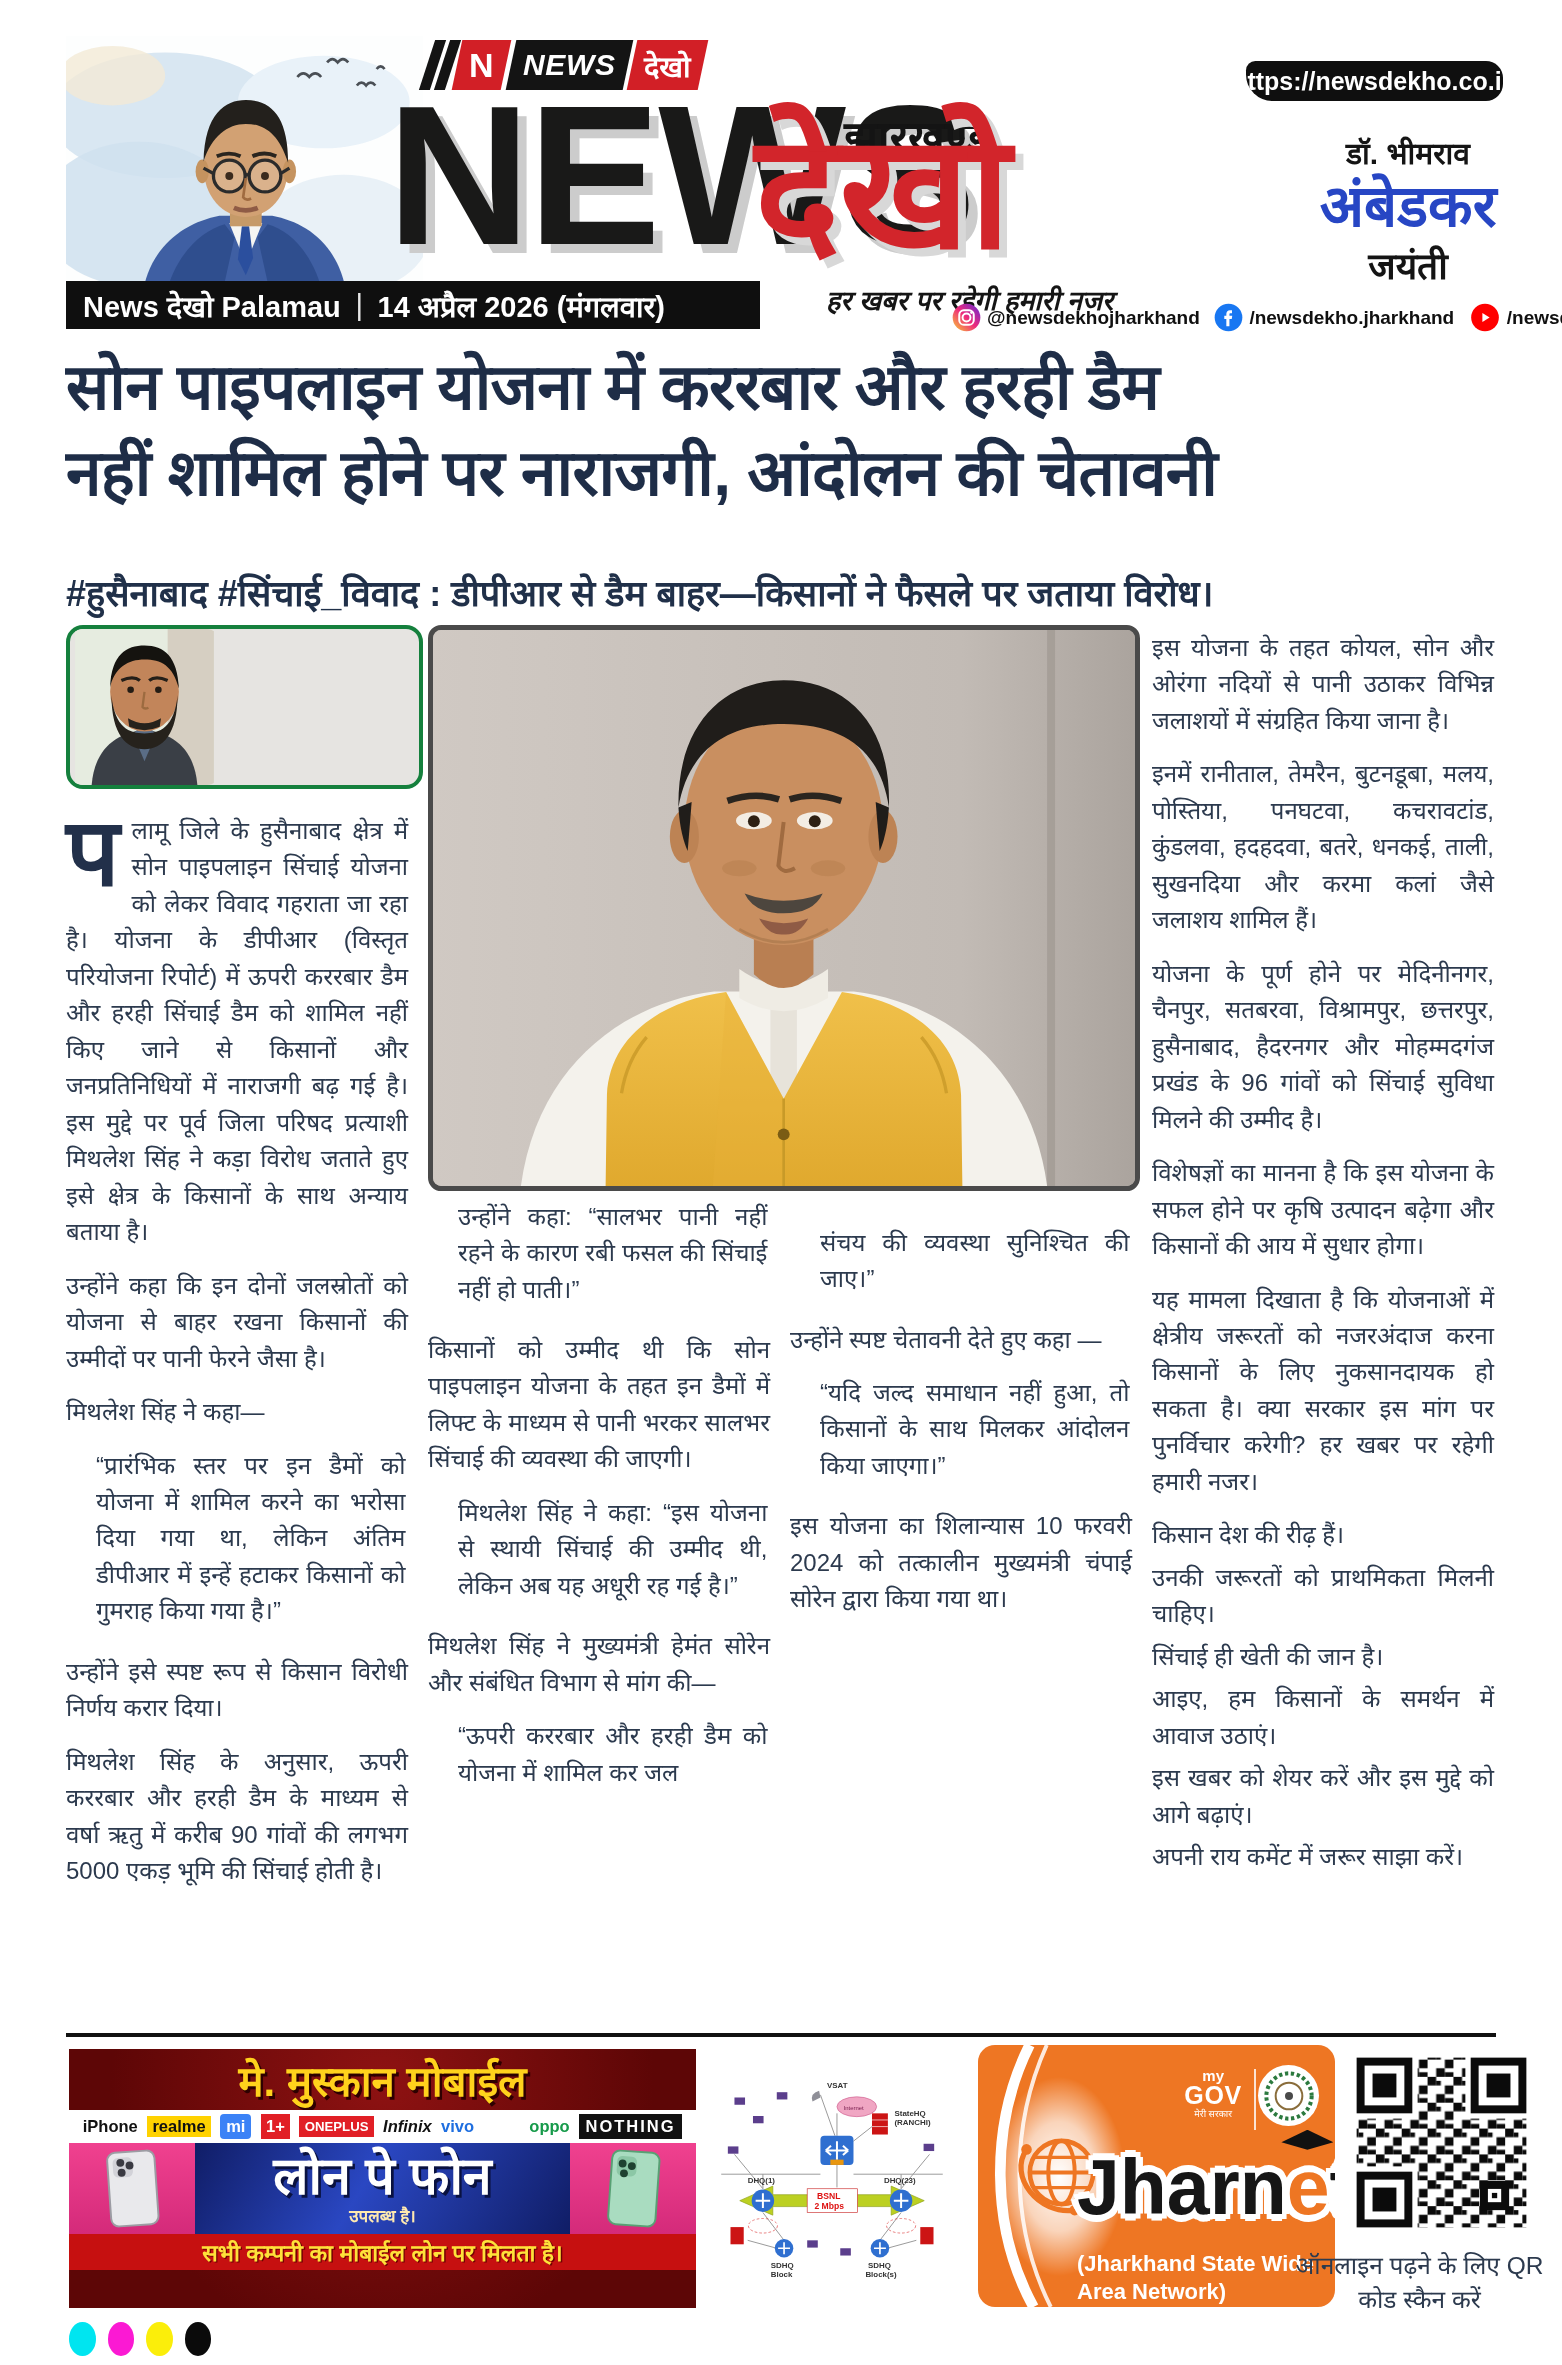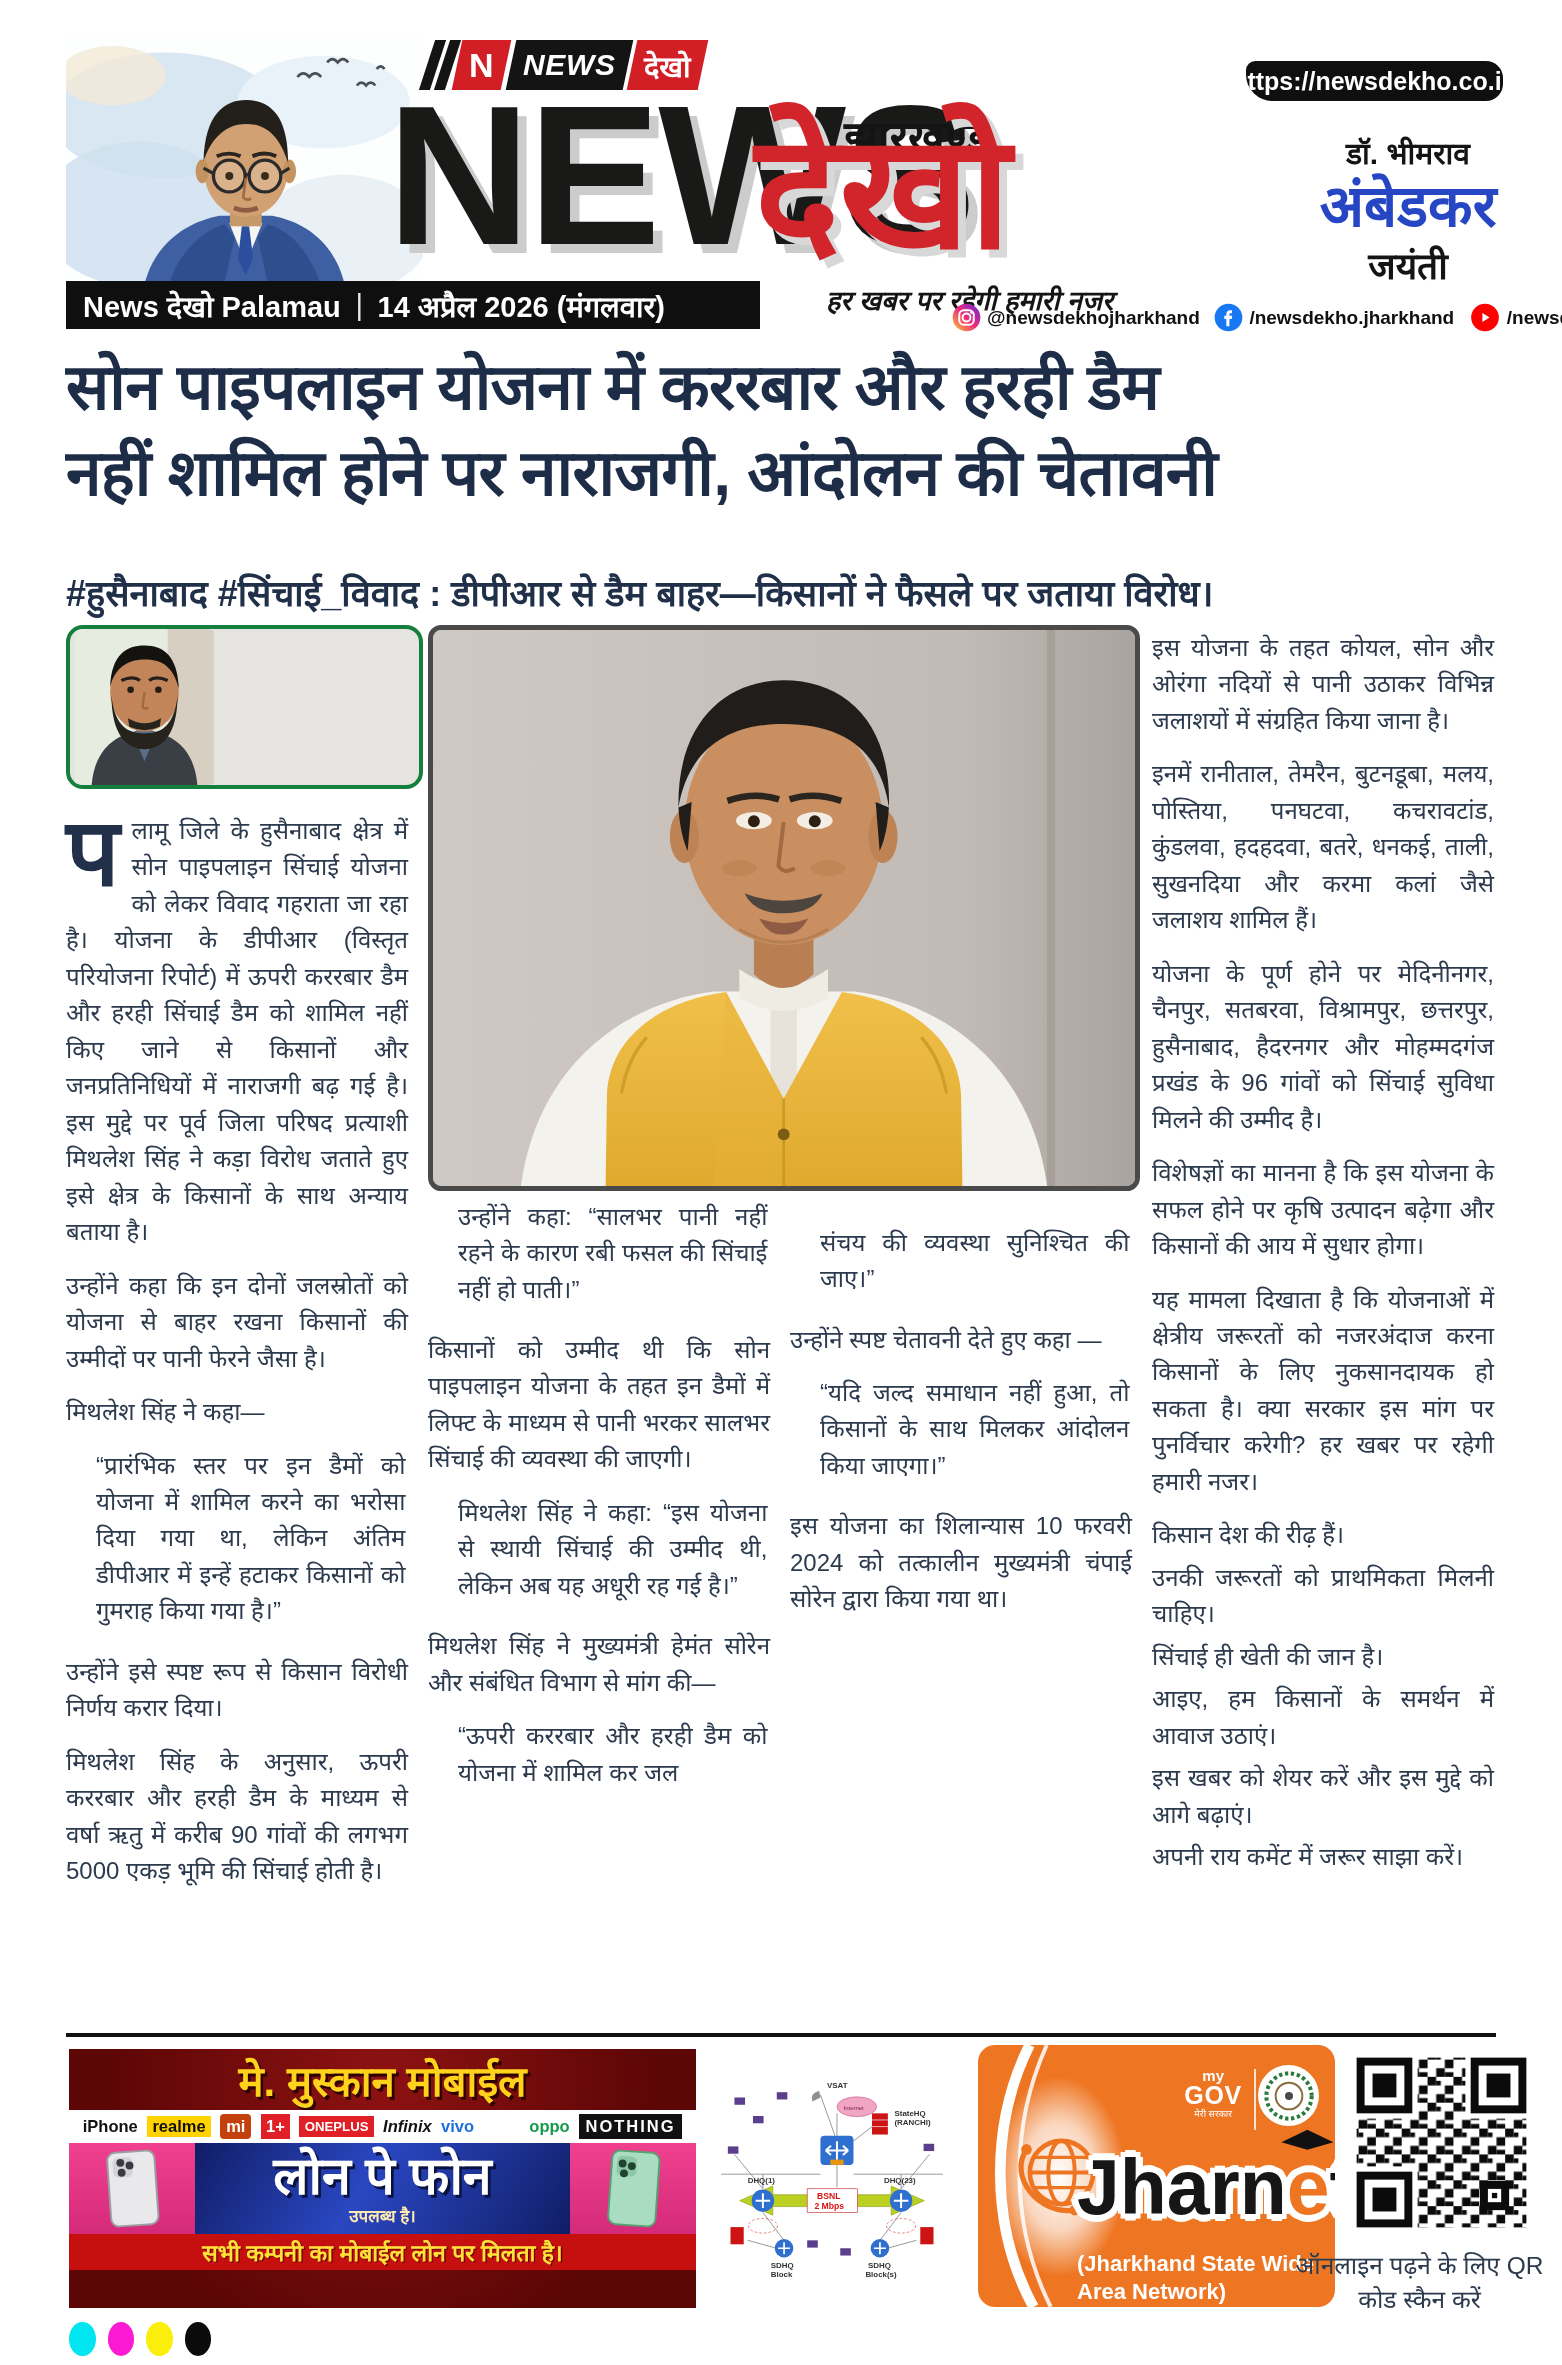--- a/index.html
+++ b/index.html
@@ -55,21 +55,21 @@
   .line { margin-bottom:6px; }
   .dropcap { float:left; font-size:94px; line-height:70px; font-weight:700; color:#22304a; padding-right:12px; padding-top:5.3px; }
   
   .foot-rule { position:absolute; left:66px; top:2033px; width:1430px; height:4px; background:#111; }
   .ad-muskan { position:absolute; left:69px; top:2049px; width:627px; height:259px; background:radial-gradient(circle at 50% 12%, #8e1212, #5d0606 70%); display:flex; flex-direction:column; overflow:hidden; }
   .mk-title { height:61px; display:flex; align-items:center; justify-content:center; font-size:42px; font-weight:900; color:#ffd21c; text-shadow:2.6px 2.6px 0 #2e0000; }
   .mk-brands { height:33px; background:#fff; display:flex; align-items:center; justify-content:center; gap:9.3px; font-size:16.5px; font-weight:800; }
   .chip { white-space:nowrap; }
   .chip-iphone { color:#111; }
   .chip-realme { background:#ffd200; color:#111; padding:1.3px 5.3px; }
-  .chip-mi { background:#c2410c; color:#fff; padding:2.6px 6px; border-radius:4px; }
+  .chip-mi { background:#3b82f6; color:#fff; padding:2.6px 6px; border-radius:4px; }
   .chip-1p { background:#e11f26; color:#fff; padding:2.6px 5.3px; }
   .chip-oneplus { background:#e11f26; color:#fff; padding:2.6px 5.3px; font-size:13.2px; }
   .chip-infinix { color:#111; font-style:italic; font-weight:900; }
   .chip-vivo { color:#1f6fe0; }
   .chip-oppo { color:#169a4a;margin-left:46px; }
   .chip-nothing { background:#111; color:#fff; padding:2.6px 6.6px; letter-spacing:2px; }
   .mk-main { height:91px; display:flex; }
   .mk-side { width:126px; background:linear-gradient(180deg,#f0418f,#d42a7a); display:flex; align-items:center; justify-content:center; }
   .mk-center { flex:1; background:linear-gradient(120deg,#101d66,#2a47c2 45%,#101d66); display:flex; flex-direction:column; align-items:center; justify-content:center; }
   .mk-loan { font-size:52px; font-weight:900; color:#fff; text-shadow:2.6px 2.6px 0 #0a1240; line-height:53px; }

